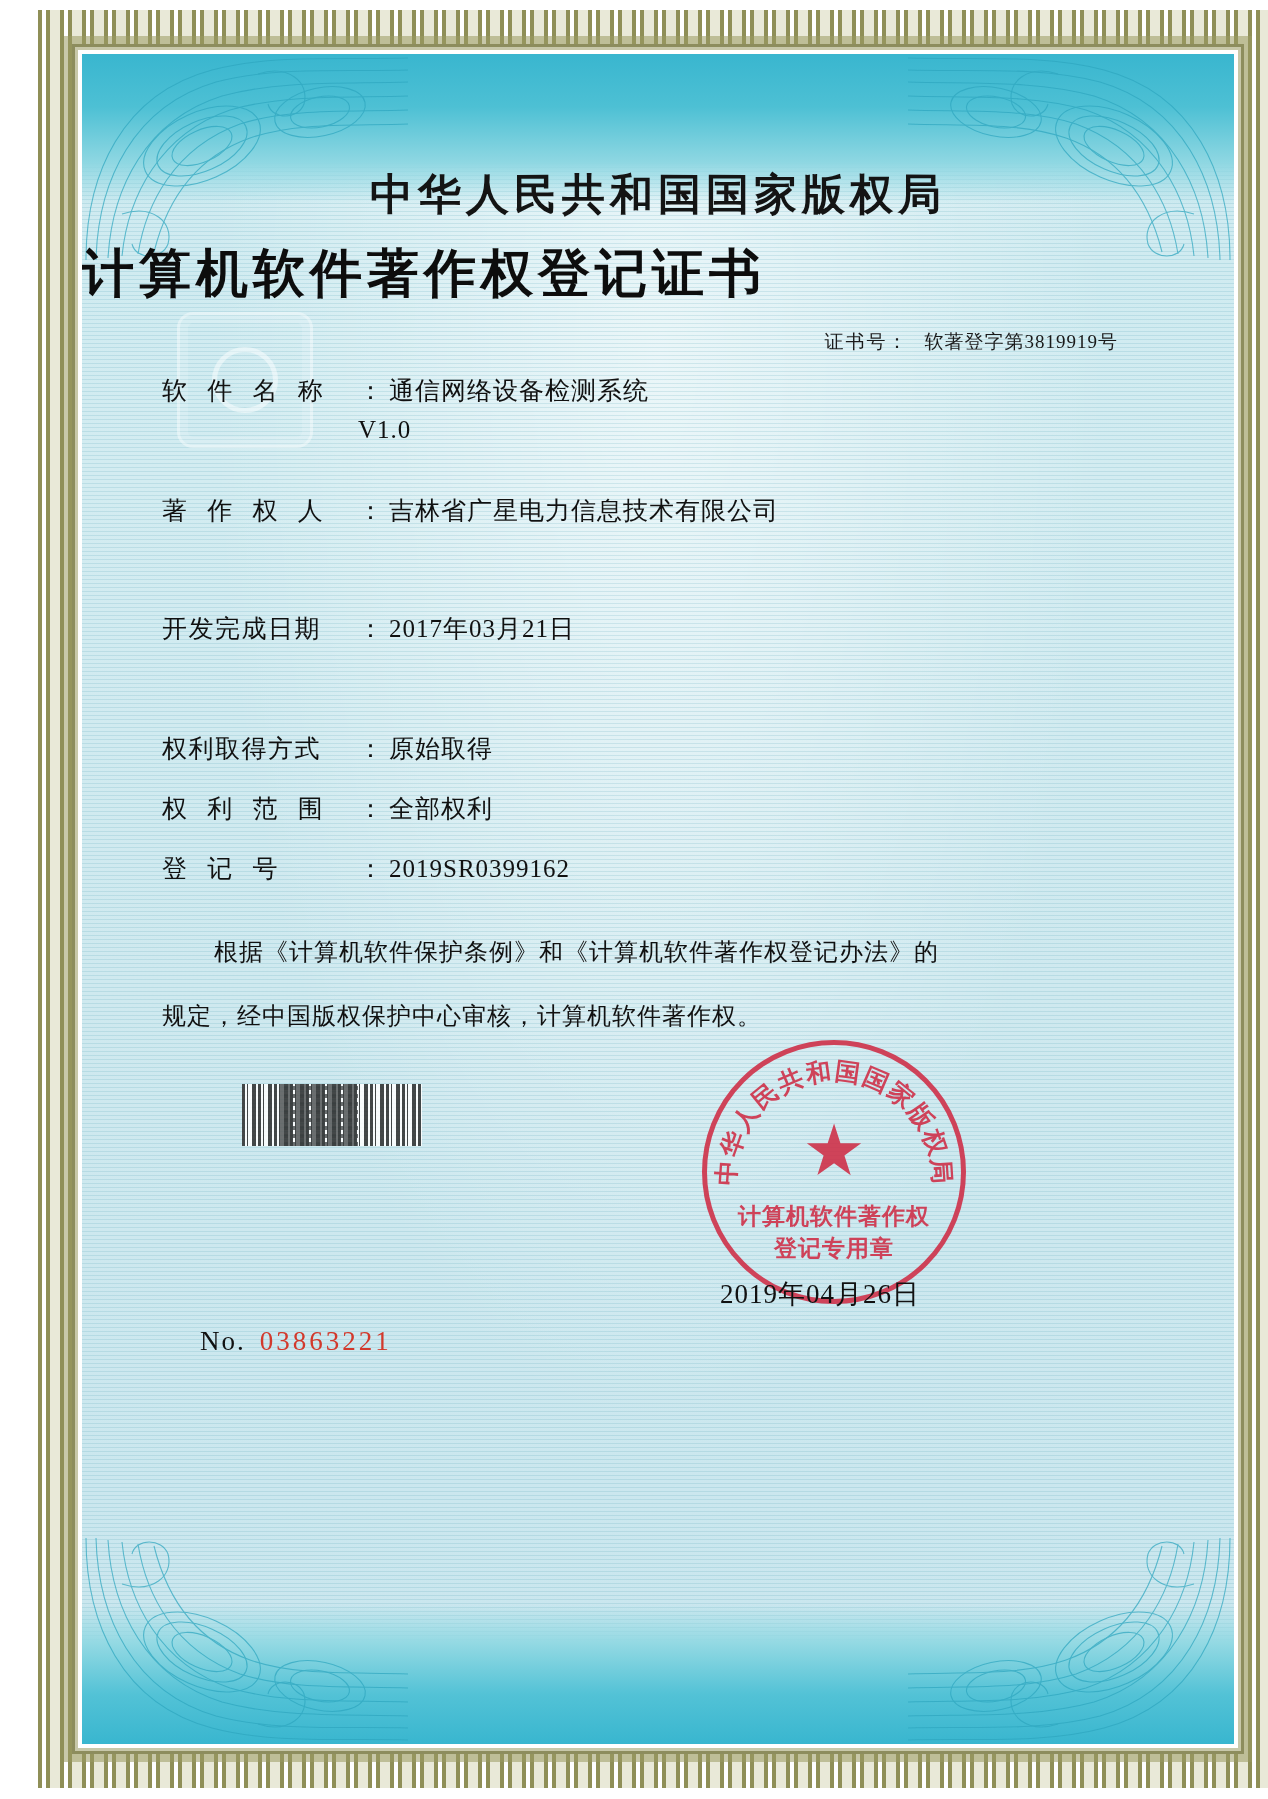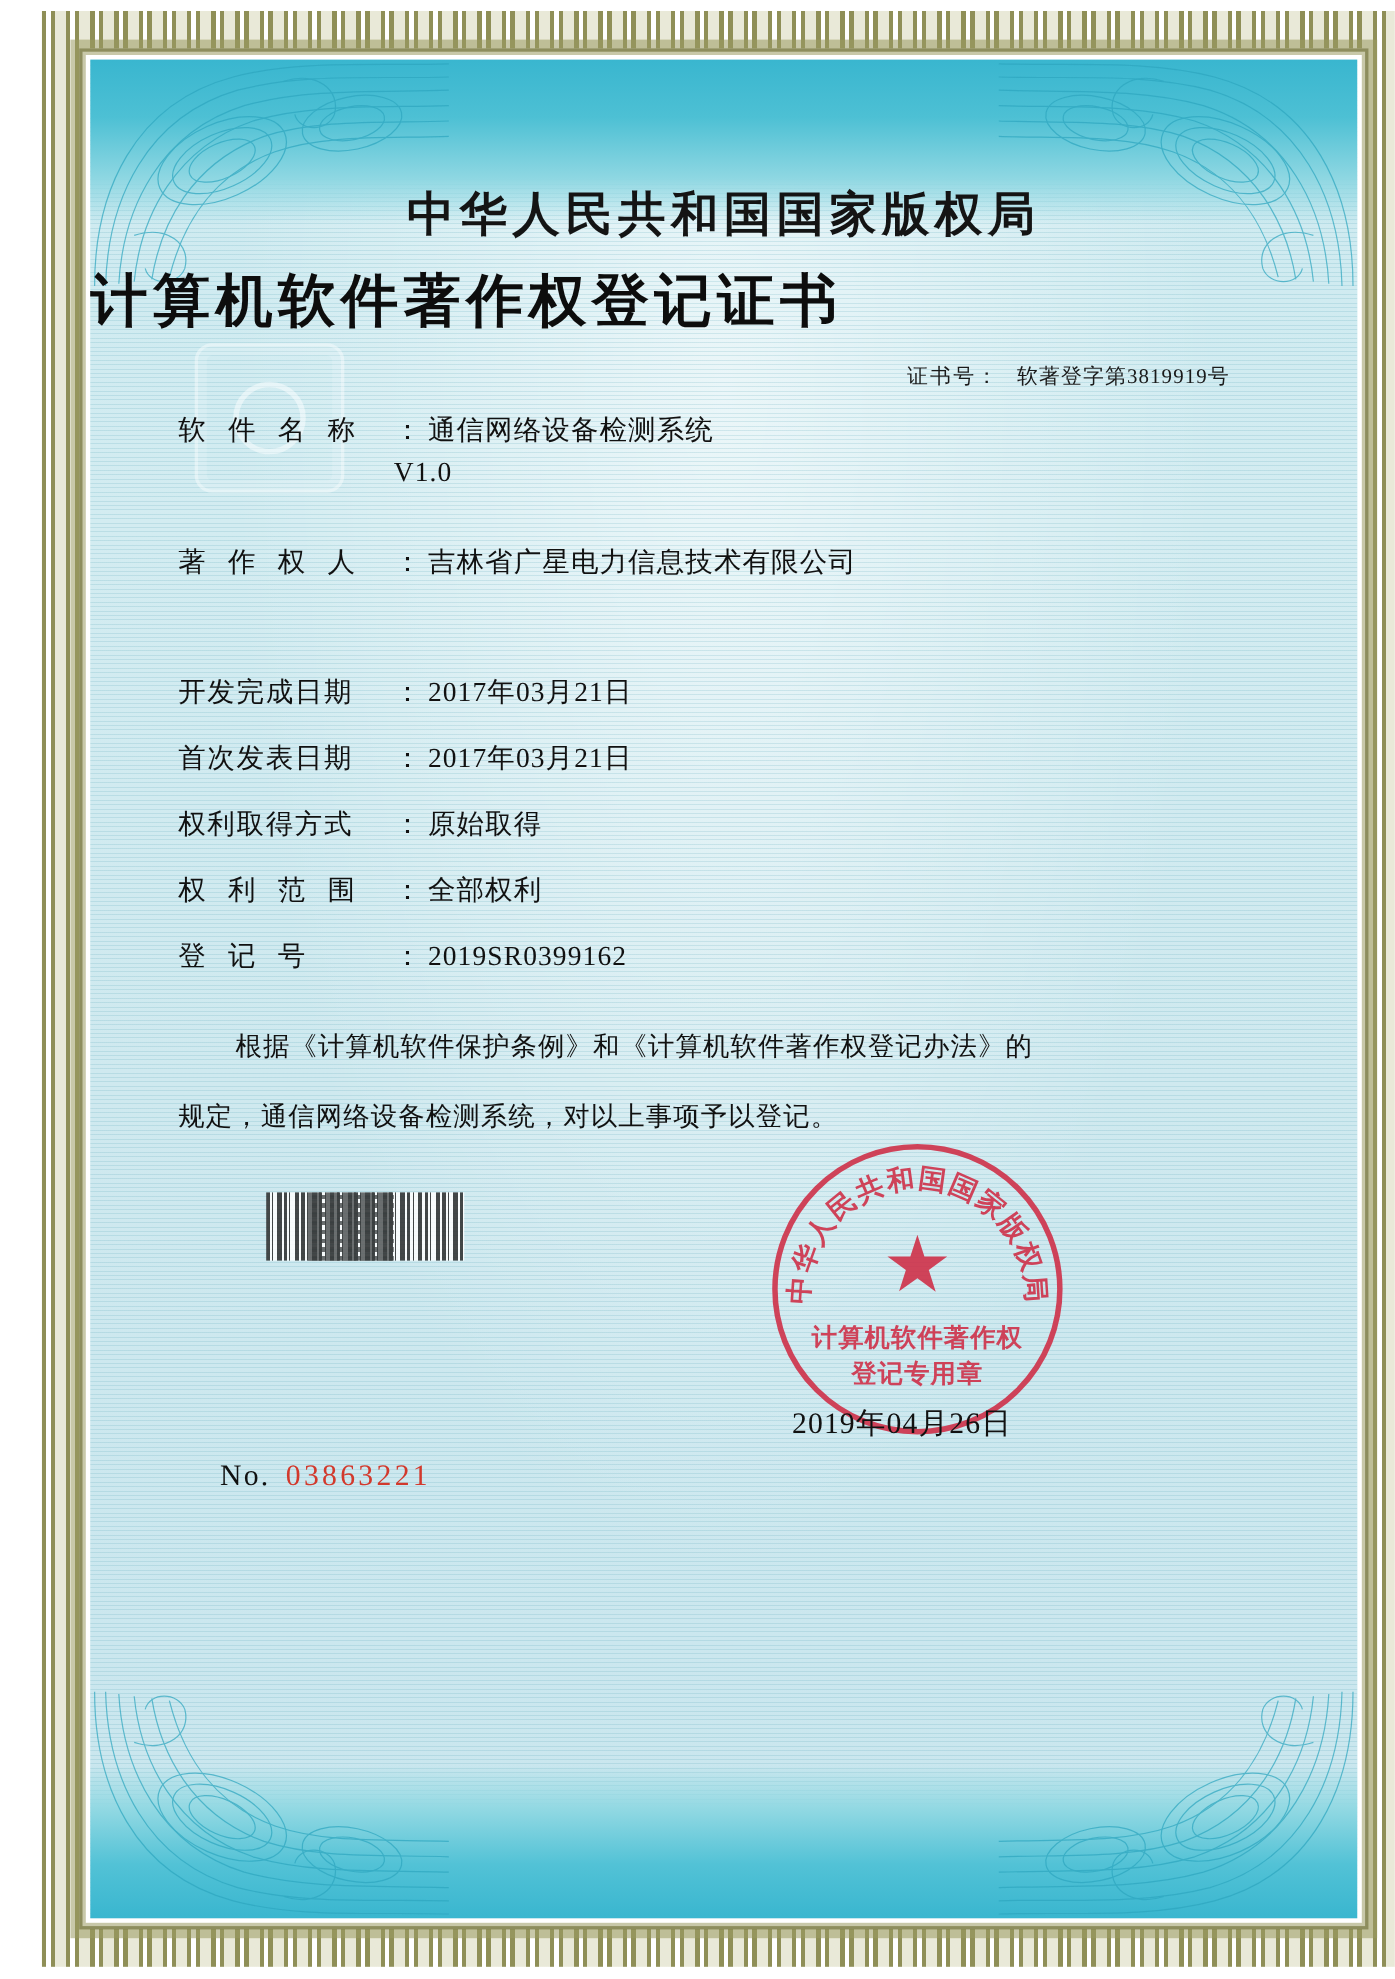--- a/index.html
+++ b/index.html
@@ -404,39 +404,36 @@
       </div>
 
       <div class="row r-owner">
         <span class="label">著 作 权 人</span><span class="colon">：</span><span class="value">吉林省广星电力信息技术有限公司</span>
       </div>
 
       <div class="row r-dev">
         <span class="label tight">开发完成日期</span><span class="colon">：</span><span class="value">2017年03月21日</span>
       </div>
 
-      <div class="row r-pub">
-        <span class="label tight">首次发表日期</span><span class="colon">：</span><span class="value">2017年03月21日</span>
-      </div>
 
       <div class="row r-scope">
         <span class="label">权 利 范 围</span><span class="colon">：</span><span class="value">全部权利</span>
       </div>
 
       <div class="row r-way">
         <span class="label tight">权利取得方式</span><span class="colon">：</span><span class="value">原始取得</span>
       </div>
 
       <div class="row r-reg">
         <span class="label">登  记  号</span><span class="colon">：</span><span class="value">2019SR0399162</span>
       </div>
 
       <div class="para para-1">
         <div>根据《计算机软件保护条例》和《计算机软件著作权登记办法》的</div>
-        <div style="text-indent:0">规定，通信网络设备检测系统，对以上事项予以登记。</div>
+        <div style="text-indent:0">规定，经中国版权保护中心审核，计算机软件著作权。</div>
       </div>
 
       <div class="barcode">
         <div class="dm"></div>
       </div>
 
       <div class="seal">
         <svg class="seal-arc" viewBox="0 0 254 254">
           <defs>
             <path id="arcpath" d="M 28,134 A 99,99 0 0 1 226,134"></path>

